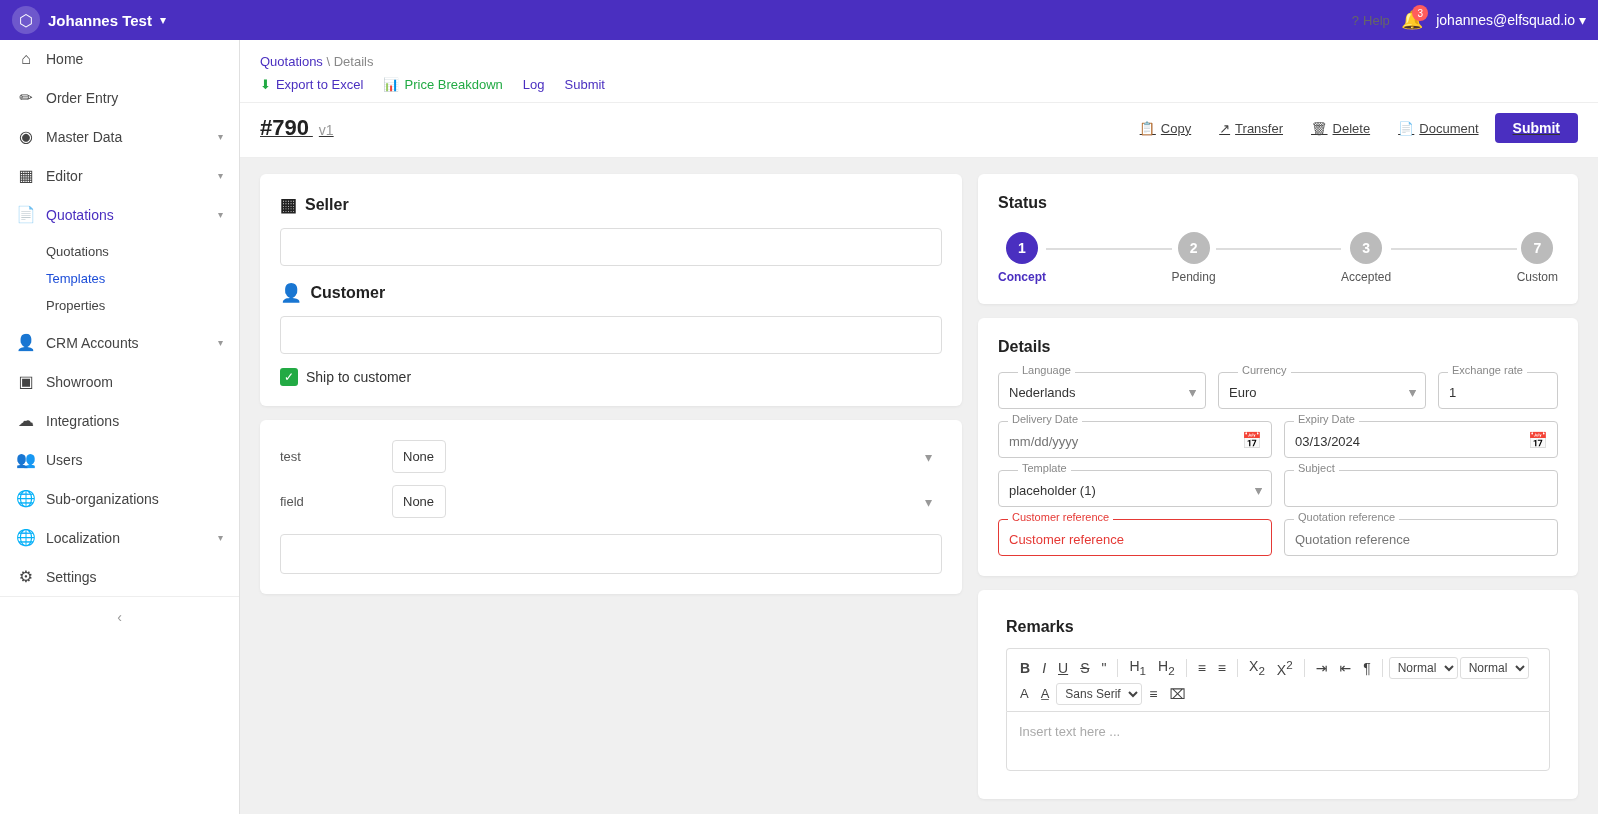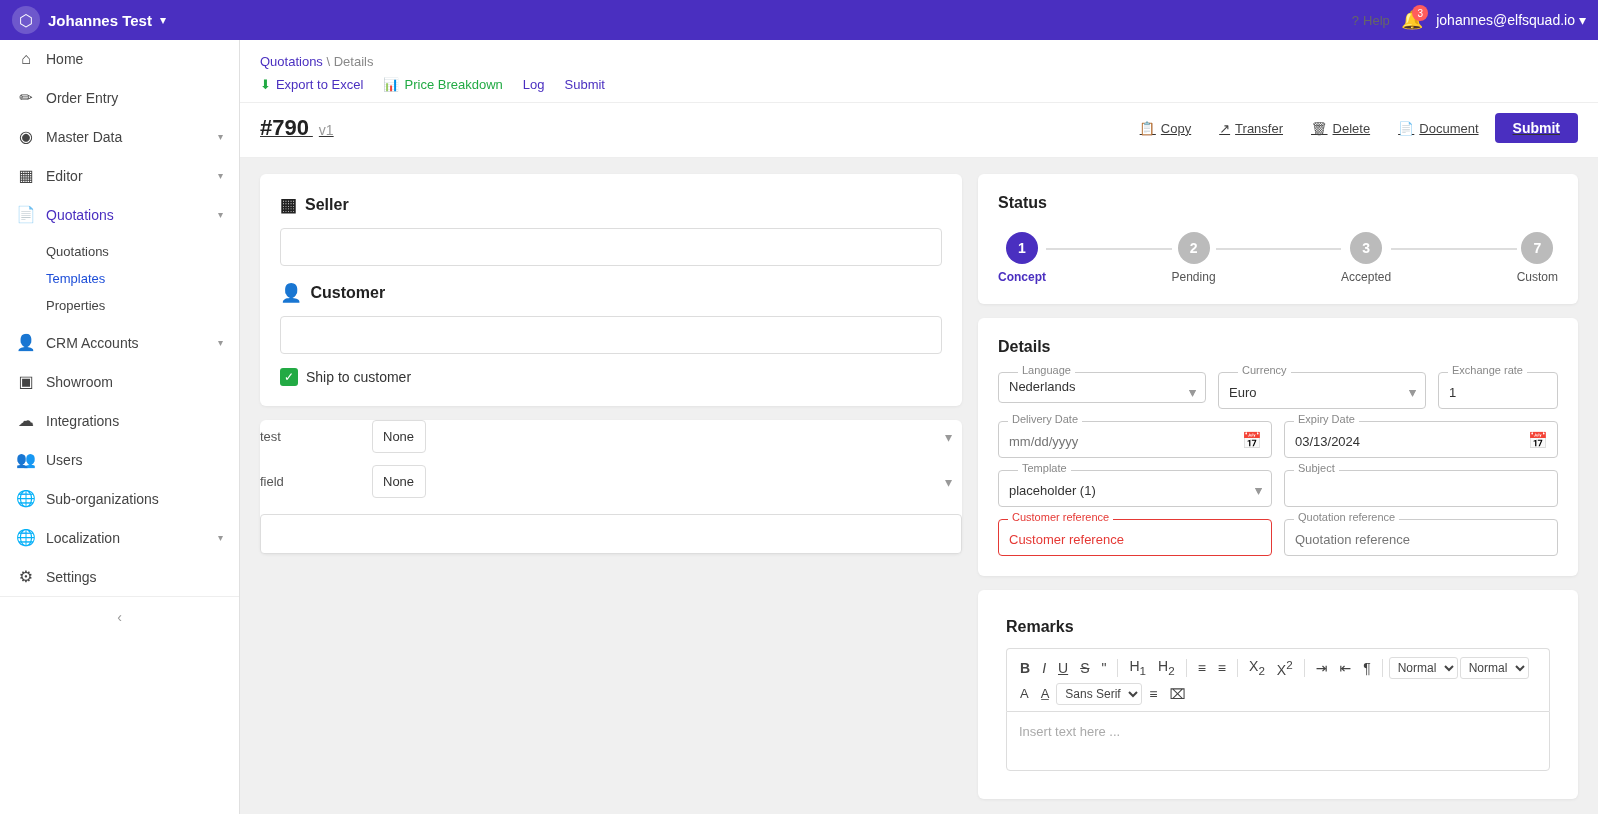--- a/index.html
+++ b/index.html
@@ -62,21 +62,21 @@
     .card { background: white; border-radius: 6px; padding: 20px; box-shadow: 0 1px 3px rgba(0,0,0,0.06); }
 
     
     .section-title { display: flex; align-items: center; gap: 8px; font-size: 16px; font-weight: 600; color: #222; margin-bottom: 12px; }
     .section-icon { font-size: 18px; }
     .field-input { width: 100%; border: 1px solid #ddd; border-radius: 4px; padding: 10px 12px; font-size: 14px; color: #333; outline: none; background: white; }
     .checkbox-row { display: flex; align-items: center; gap: 8px; margin-top: 14px; }
     .checkbox-green { width: 18px; height: 18px; background: #22aa44; border-radius: 3px; display: flex; align-items: center; justify-content: center; color: white; font-size: 12px; flex-shrink: 0; }
 
     
-    .props-card { background: white; border-radius: 6px; box-shadow: 0 1px 3px rgba(0,0,0,0.06); }
+    .props-card { background: white; border-radius: 6px; padding: 20px; box-shadow: 0 1px 3px rgba(0,0,0,0.06); }
     .prop-row { display: flex; align-items: center; gap: 12px; margin-bottom: 12px; }
     .prop-label { width: 100px; font-size: 13px; color: #555; flex-shrink: 0; }
     .prop-select { flex: 1; border: 1px solid #ddd; border-radius: 4px; padding: 8px 10px; font-size: 13px; color: #333; background: white; appearance: none; position: relative; }
     .prop-select-wrap { flex: 1; position: relative; }
     .prop-select-wrap::after { content: '▾'; position: absolute; right: 10px; top: 50%; transform: translateY(-50%); color: #999; pointer-events: none; }
     .prop-text { flex: 1; border: 1px solid #ddd; border-radius: 4px; padding: 8px 10px; font-size: 13px; color: #333; background: white; }
     .prop-extra { margin-top: 4px; border: 1px solid #ddd; border-radius: 4px; padding: 8px 10px; font-size: 13px; width: 100%; background: white; height: 40px; }
 
     
     .status-card { background: white; border-radius: 6px; padding: 20px; box-shadow: 0 1px 3px rgba(0,0,0,0.06); }
@@ -348,21 +348,21 @@
             </div>
           </div>
         </div>
 
         <div class="details-card">
           <div class="details-title">Details</div>
 
           <div style="display:grid; grid-template-columns: 1fr 1fr 120px; gap:12px;">
             <div class="field-select-group">
               <span class="field-label">Language</span>
-              <select style="width:100%; border:1px solid #ccc; border-radius:4px; padding:6px 28px 8px 10px; font-size:13px; color:#333; outline:none; background:white; appearance:none;">
+              <select style="width:100%; border:1px solid #ccc; border-radius:4px; padding:12px 28px 8px 10px; font-size:13px; color:#333; outline:none; background:white; appearance:none;">
                 <option>Nederlands</option>
               </select>
               <span style="position:absolute;right:10px;top:55%;transform:translateY(-50%);color:#999;pointer-events:none;">▾</span>
             </div>
             <div class="field-select-group">
               <span class="field-label">Currency</span>
               <select style="width:100%; border:1px solid #ccc; border-radius:4px; padding:12px 28px 8px 10px; font-size:13px; color:#333; outline:none; background:white; appearance:none;">
                 <option>Euro</option>
               </select>
               <span style="position:absolute;right:10px;top:55%;transform:translateY(-50%);color:#999;pointer-events:none;">▾</span>

